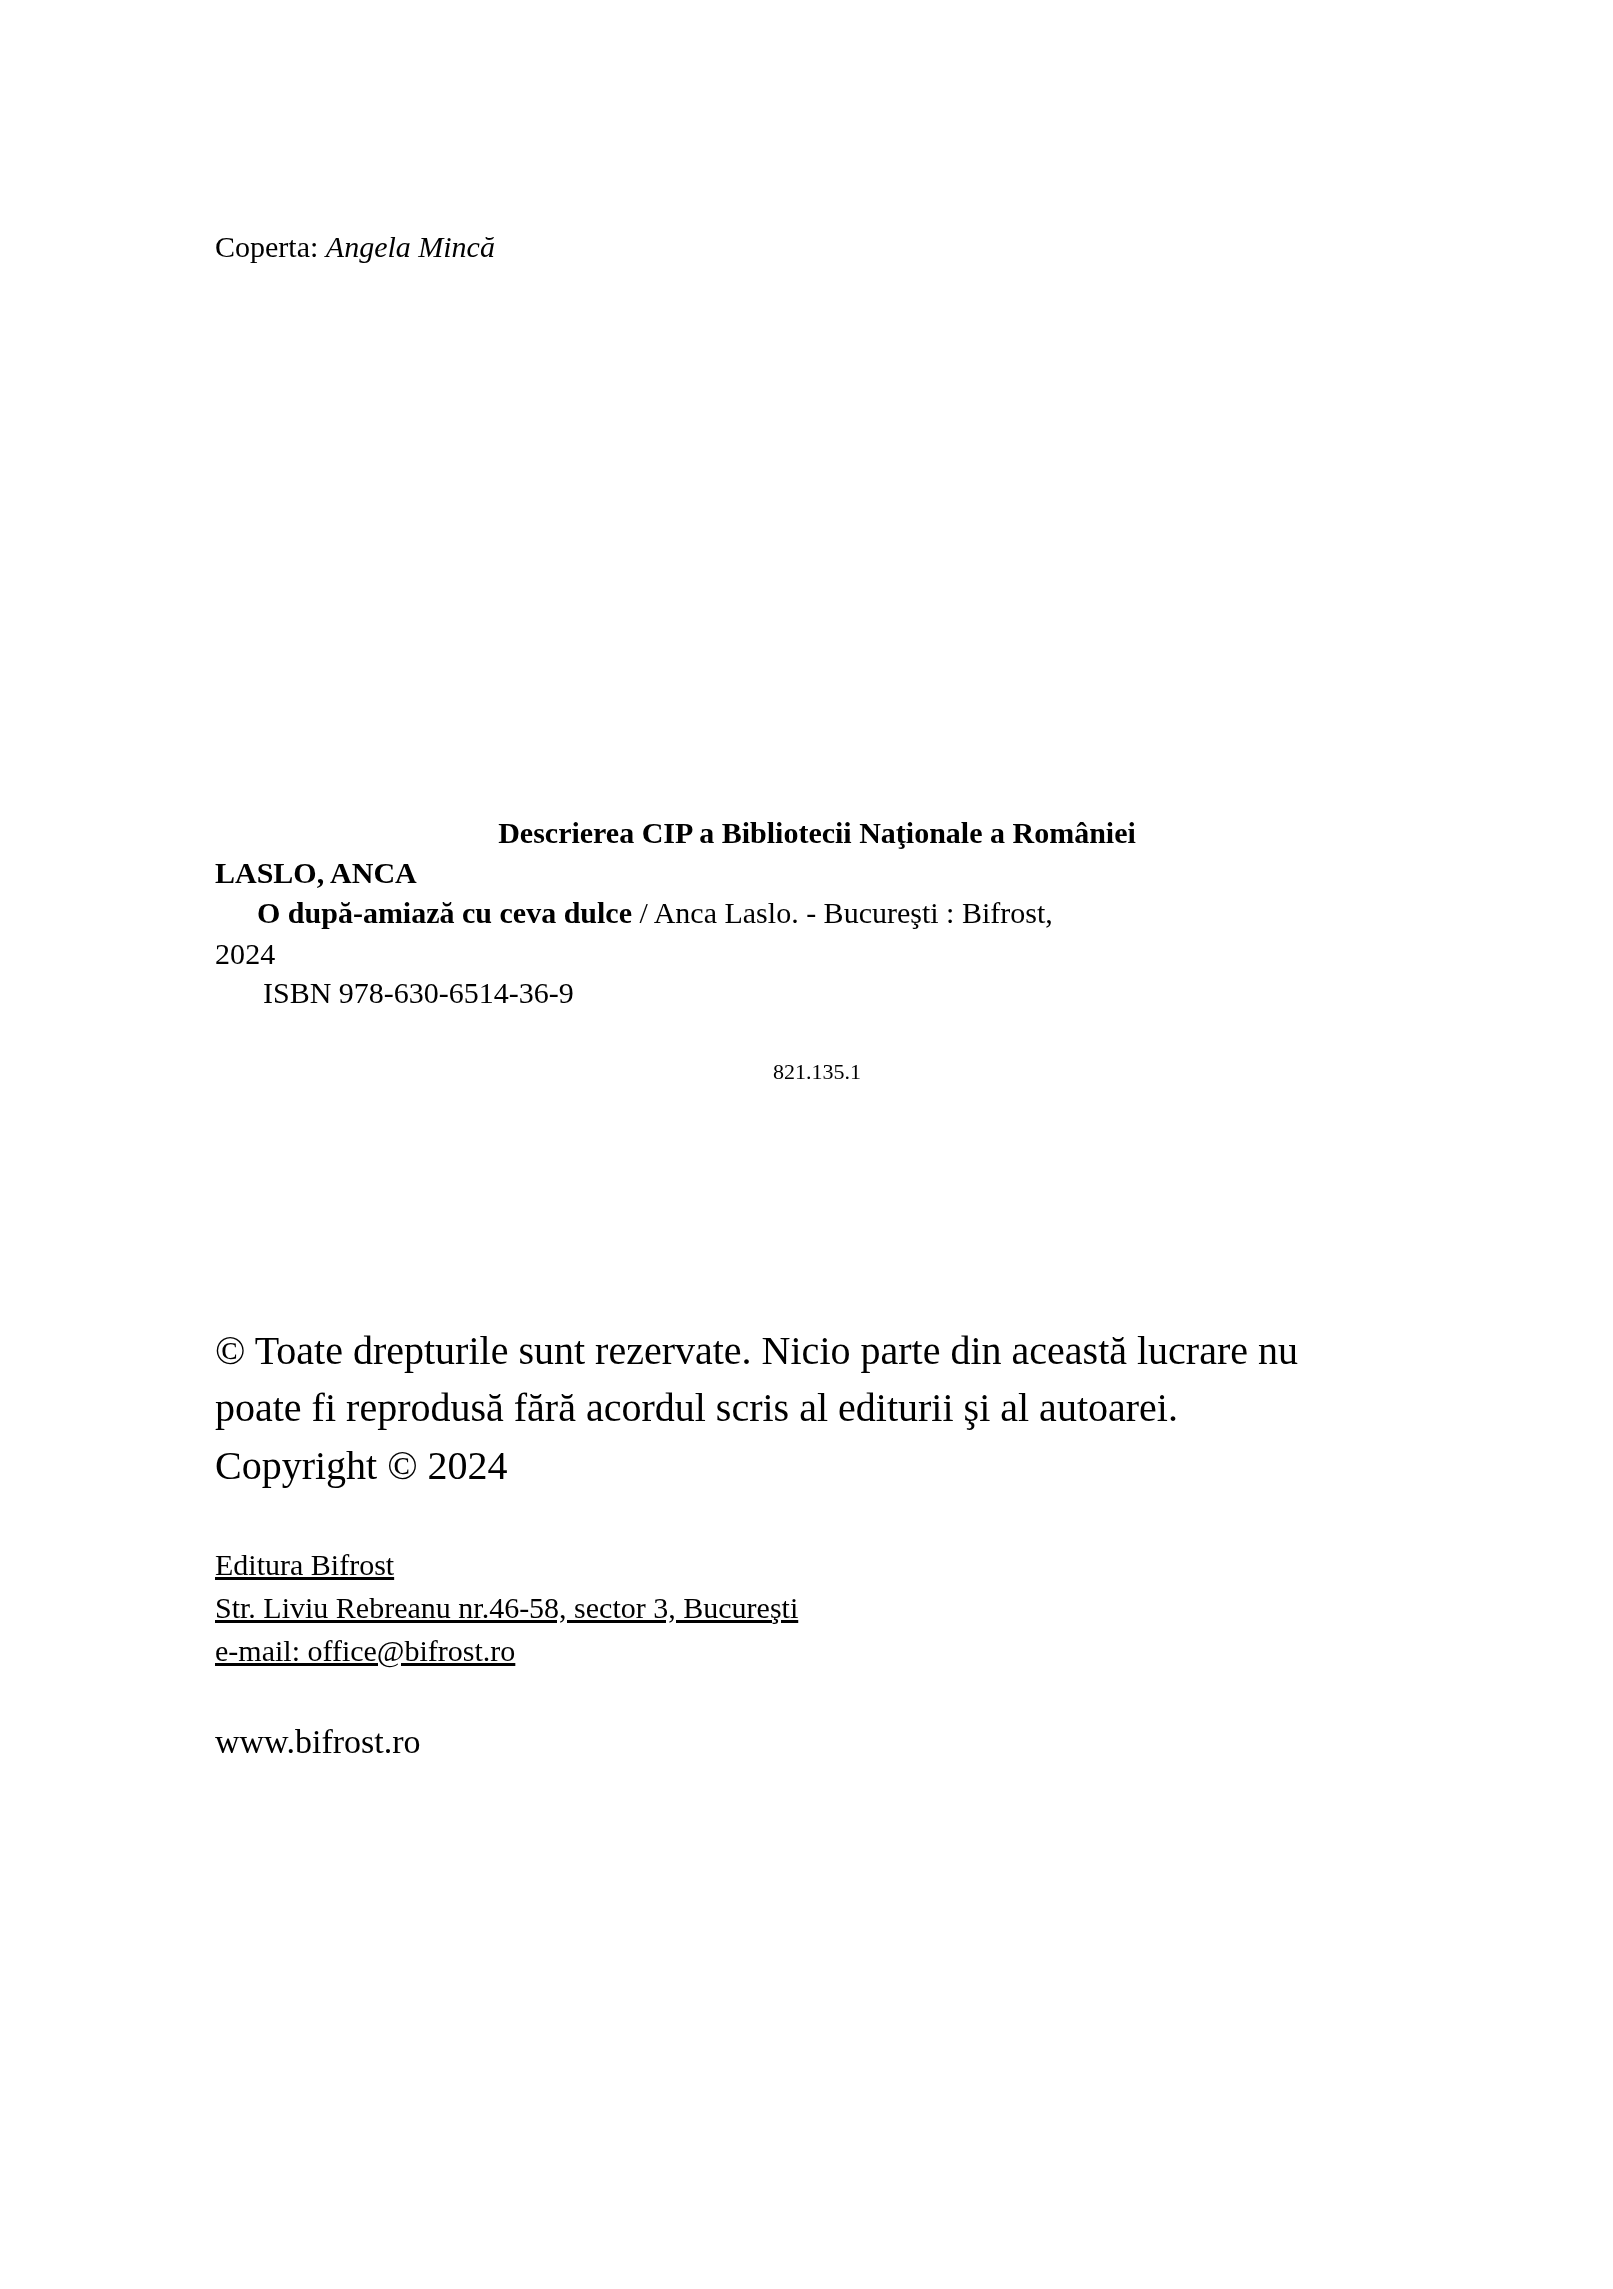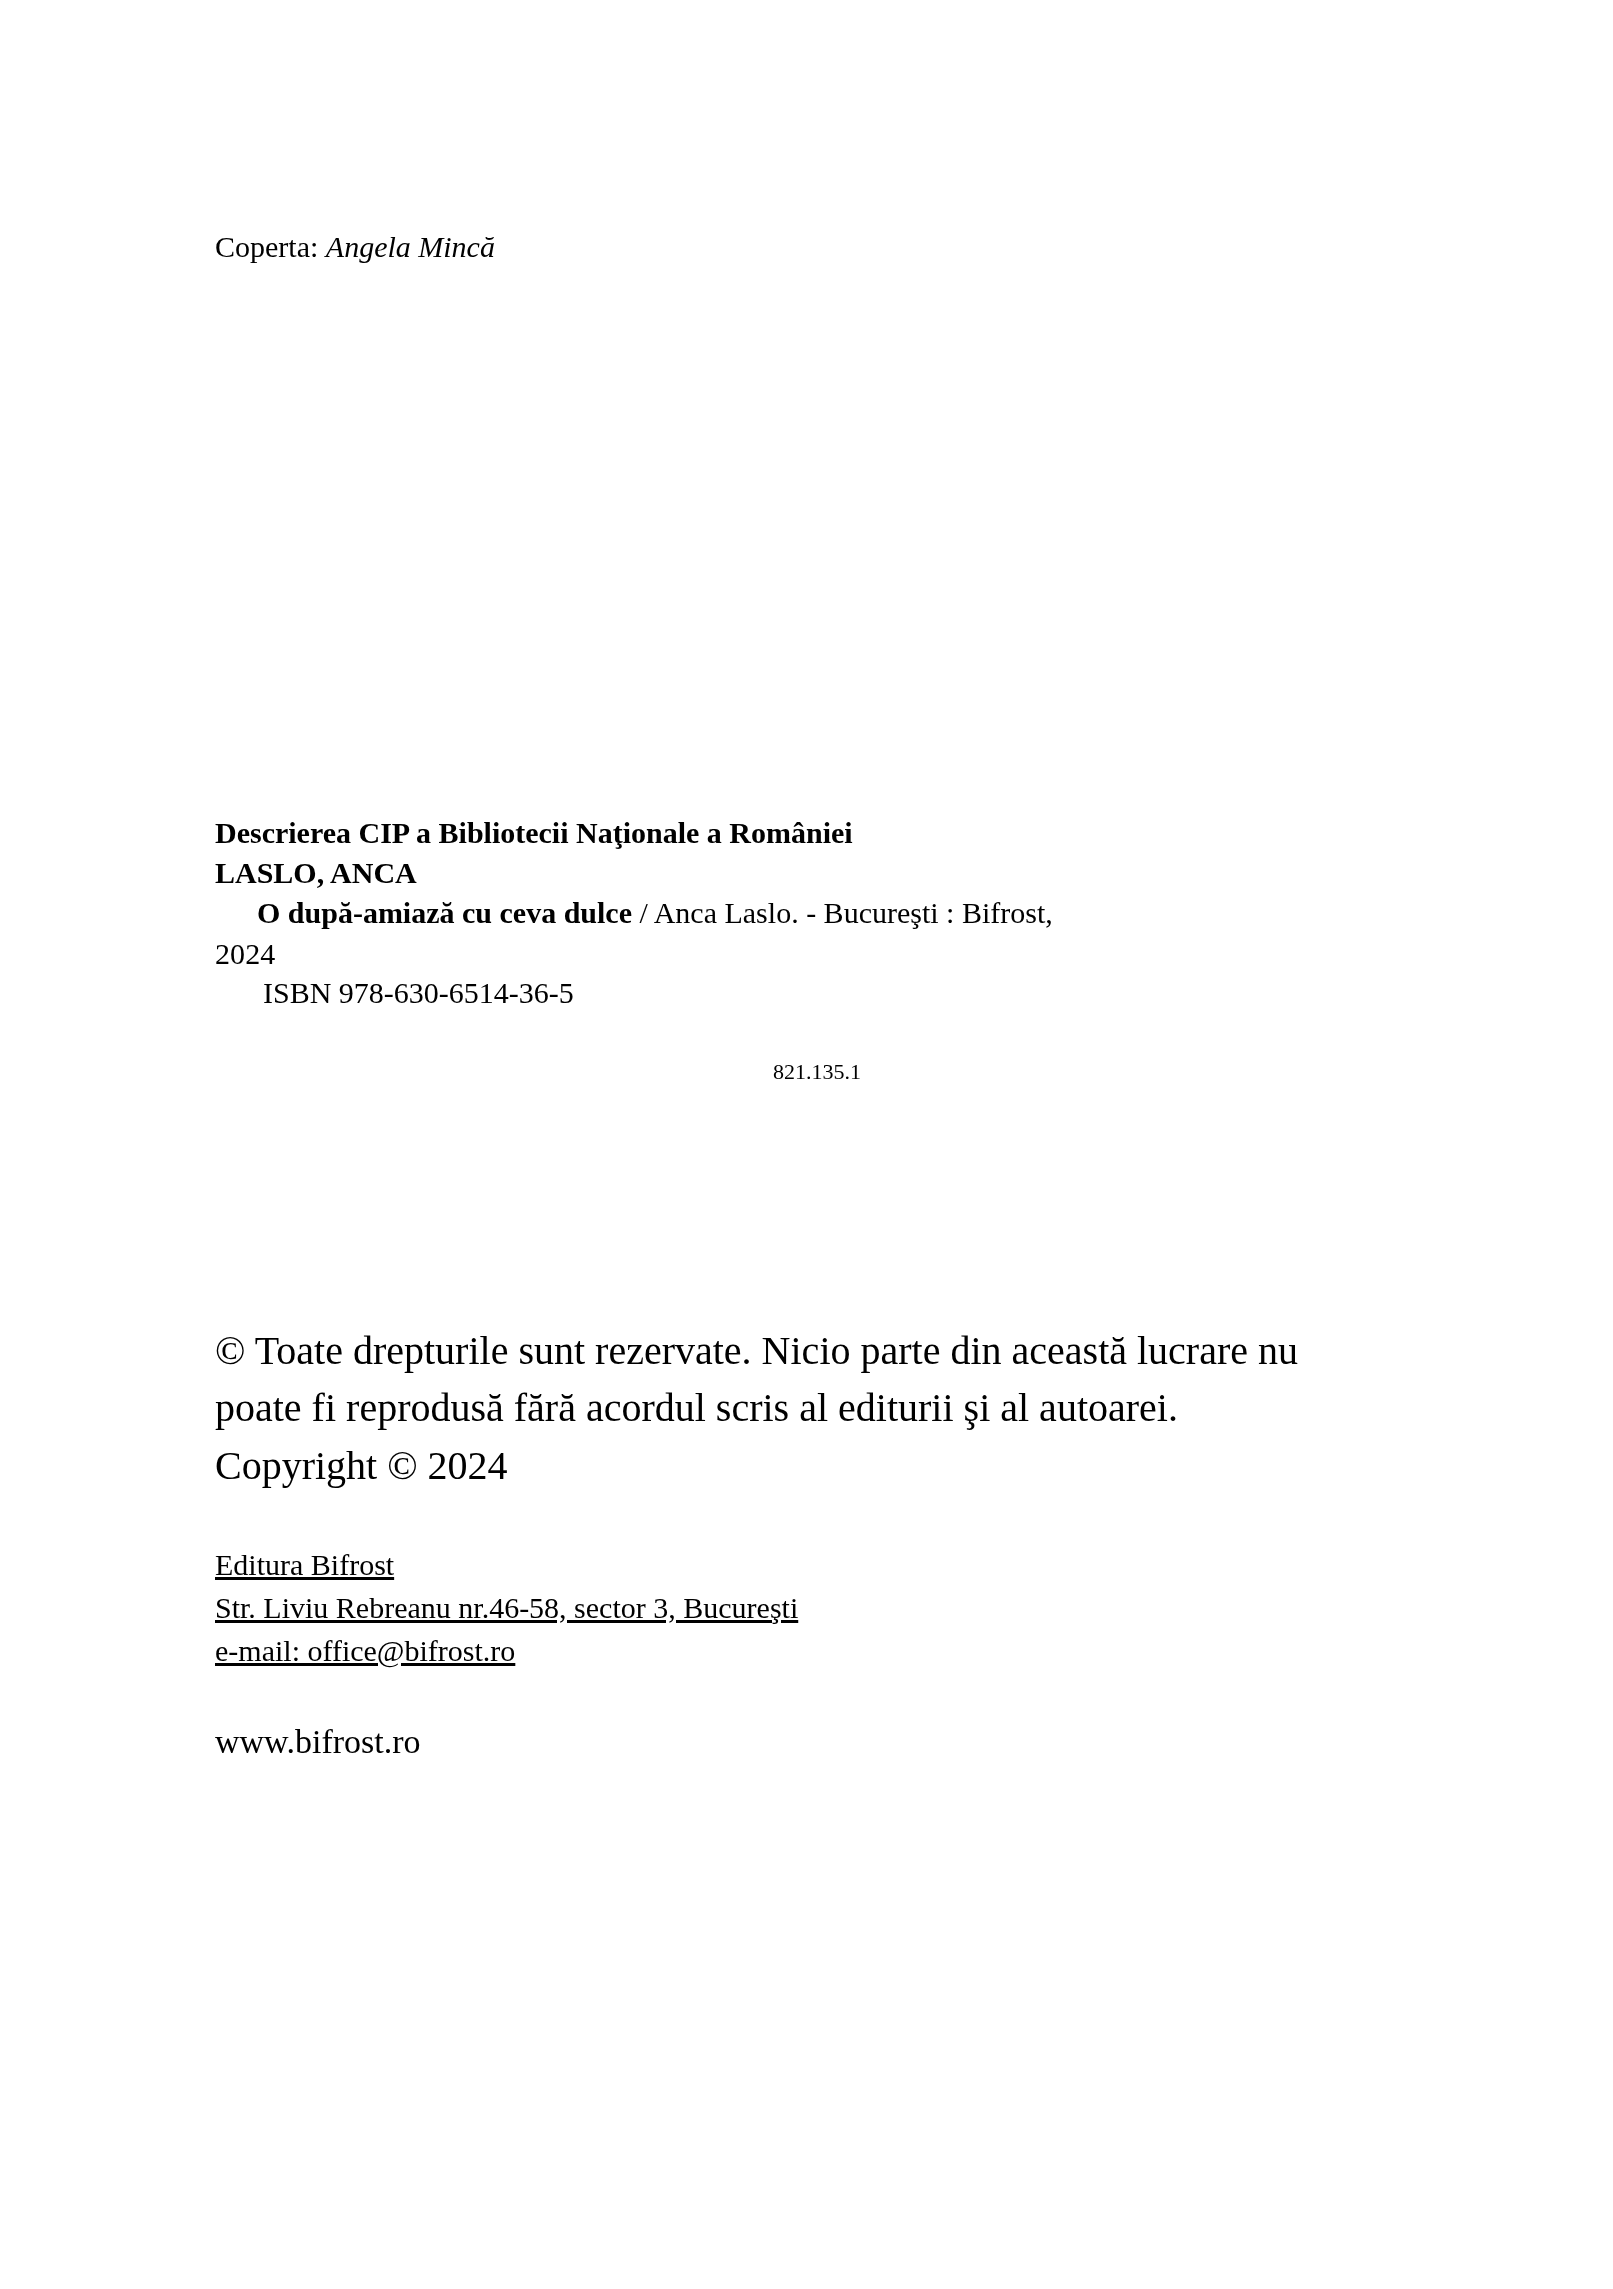--- a/index.html
+++ b/index.html
@@ -35,20 +35,21 @@
   }
 
   
   .cip-block {
     margin-top: 549px;
   }
   .cip-heading {
     font-weight: bold;
     font-size: 30px;
     line-height: 1.34;
+    text-align: center;
   }
   .cip-author {
     font-weight: bold;
     font-size: 30px;
     line-height: 1.34;
   }
   .cip-title-line {
     font-size: 30px;
     line-height: 1.34;
     text-indent: 42px;
@@ -100,21 +101,21 @@
   </div>
 
   <div class="cip-block">
     <div class="cip-heading">Descrierea CIP a Bibliotecii Naţionale a României</div>
     <div class="cip-author">LASLO, ANCA</div>
     <div class="cip-title-line">
       <span class="bold">O după-amiază cu ceva dulce</span>
       <span>/ Anca Laslo. - Bucureşti : Bifrost,</span>
     </div>
     <div class="line">2024</div>
-    <div class="cip-isbn">ISBN 978-630-6514-36-5</div>
+    <div class="cip-isbn">ISBN 978-630-6514-36-9</div>
     <div class="cip-class">821.135.1</div>
   </div>
 
   <div class="rights-block">
     <p>© Toate drepturile sunt rezervate. Nicio parte din această lucrare nu</p>
     <p>poate fi reprodusă fără acordul scris al editurii şi al autoarei.</p>
     <p>Copyright © 2024</p>
   </div>
 
   <div class="publisher-block">

